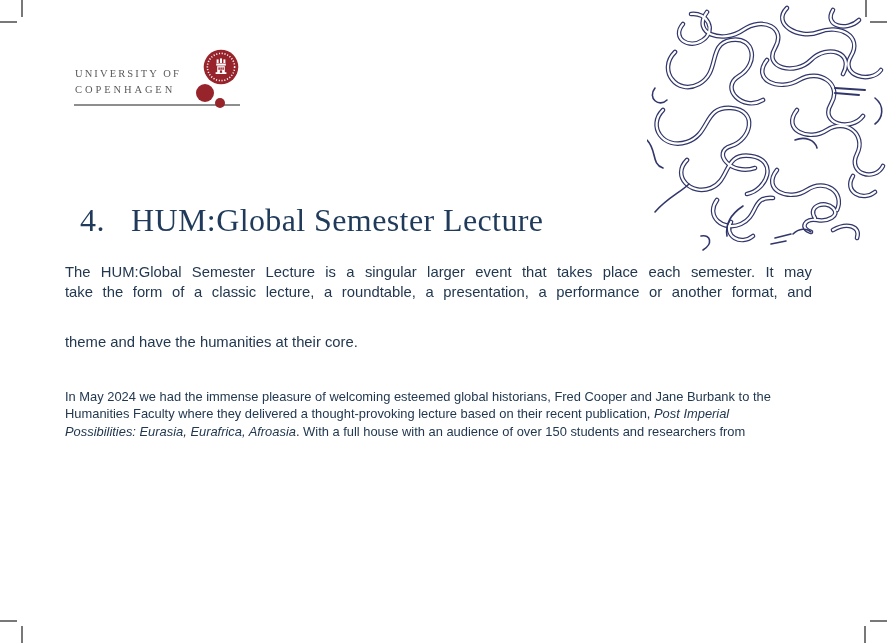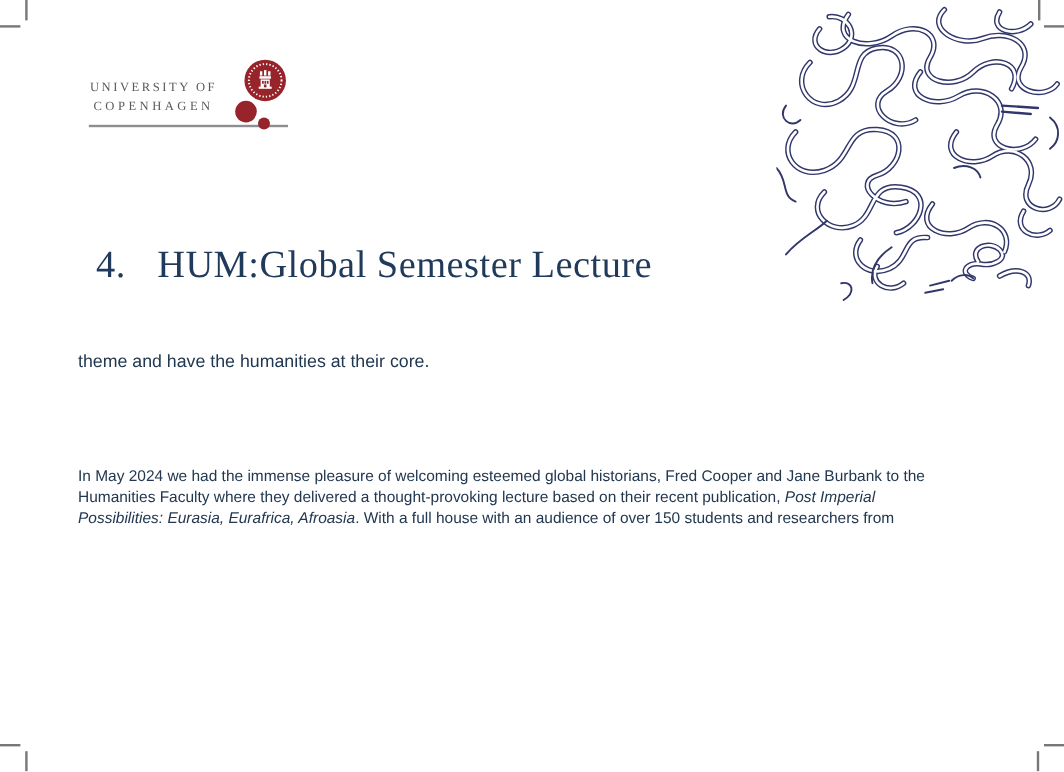--- a/index.html
+++ b/index.html
@@ -15,21 +15,21 @@
   .cm-tr-h{left:870px;top:21px;width:17px;height:1.5px;}
   .cm-bl-h{left:0;top:620px;width:17px;height:1.5px;}
   .cm-bl-v{left:21px;top:626px;width:1.5px;height:17px;}
   .cm-br-h{left:870px;top:620px;width:17px;height:1.5px;}
   .cm-br-v{left:864px;top:626px;width:1.5px;height:17px;}
   
   .logo{position:absolute;left:75px;top:60px;width:170px;height:55px;}
   .logo-text{
     position:absolute;left:0;top:6px;
     font-family:"Liberation Serif",serif;
-    font-size:10.5px;line-height:15.5px;color:var(--logo-gray);text-align:center;
+    font-size:10.5px;line-height:15.5px;color:var(--logo-gray);
   }
   .logo-text .l1{letter-spacing:2.1px;}
   .logo-text .l2{letter-spacing:2.9px;}
   .seal{position:absolute;left:128px;top:-11px;}
   .dot-md{position:absolute;left:121px;top:24px;width:18px;height:18px;border-radius:50%;background:var(--ku-red);}
   .dot-sm{position:absolute;left:140px;top:38px;width:10px;height:10px;border-radius:50%;background:var(--ku-red);z-index:2;}
   .logo-rule{position:absolute;left:-1px;top:44px;width:166px;height:1.5px;background:#8e8e8e;}
   
   .heading{
     position:absolute;left:80px;top:200px;
@@ -95,20 +95,22 @@
     <div class="dot-md"></div>
     <div class="logo-rule"></div>
     <div class="dot-sm"></div>
   </div>
 
   <div class="heading">
     <span class="hnum">4.</span><span class="htitle">HUM:Global Semester Lecture</span>
   </div>
 
   <div id="intro" class="intro">
+      <div class="jline">The HUM:Global Semester Lecture is a singular larger event that takes place each semester. It may</div>
+      <div class="jline">take the form of a classic lecture, a roundtable, a presentation, a performance or another format, and</div>
       <div class="jline last">theme and have the humanities at their core.</div>
     </div>
 
   <div id="bodypara" class="bodypara">
       <div class="bline"><span>In May 2024 we had the immense pleasure of welcoming esteemed global historians, Fred Cooper and Jane Burbank to the</span></div>
       <div class="bline"><span>Humanities Faculty where they delivered a thought-provoking lecture based on their recent publication, </span><span class="it">Post Imperial</span></div>
       <div class="bline"><span class="it">Possibilities: Eurasia, Eurafrica, Afroasia</span><span>. With a full house with an audience of over 150 students and researchers from</span></div>
     </div>
 
   <svg class="art" width="240" height="252" viewBox="0 0 240 252">

